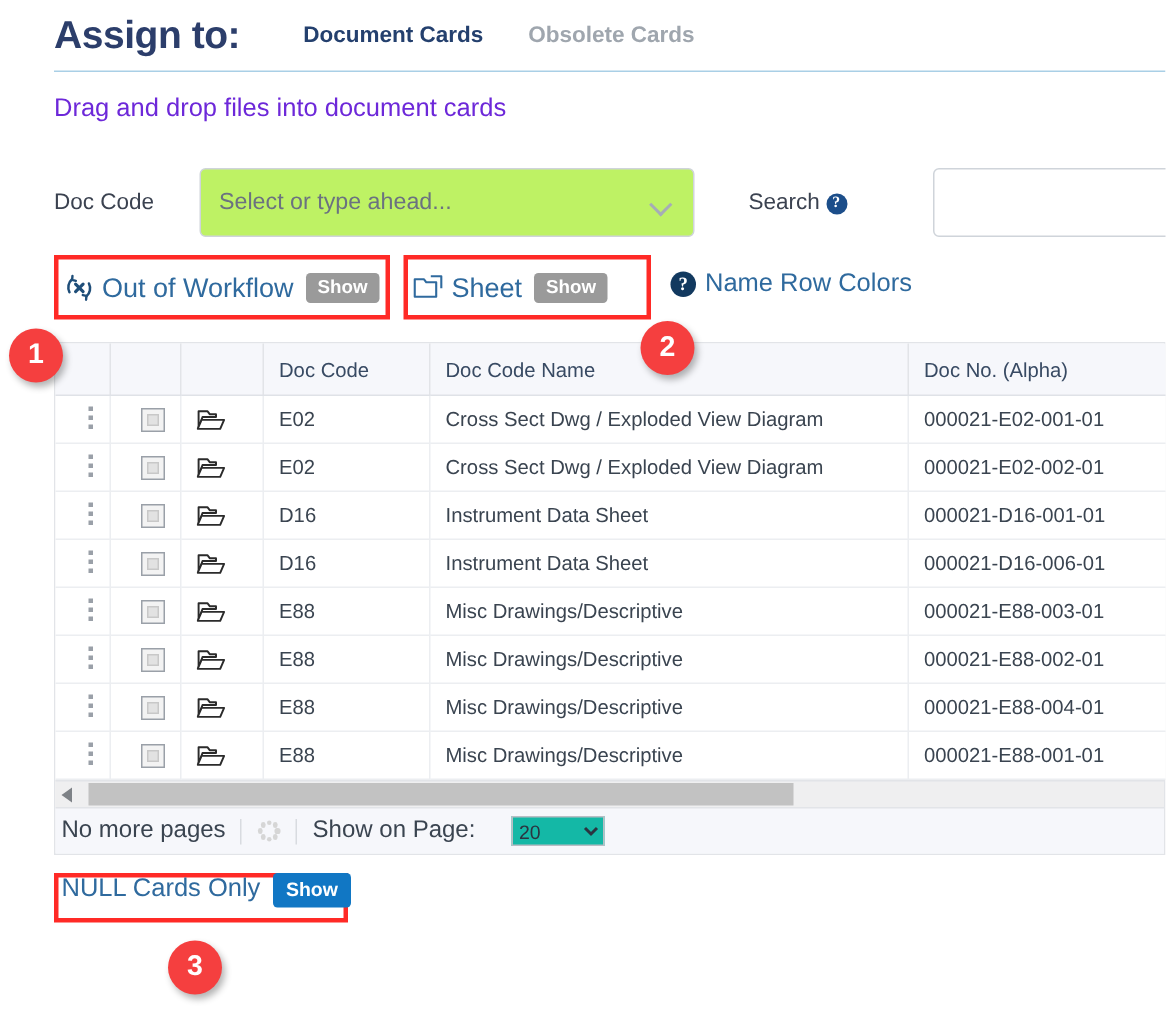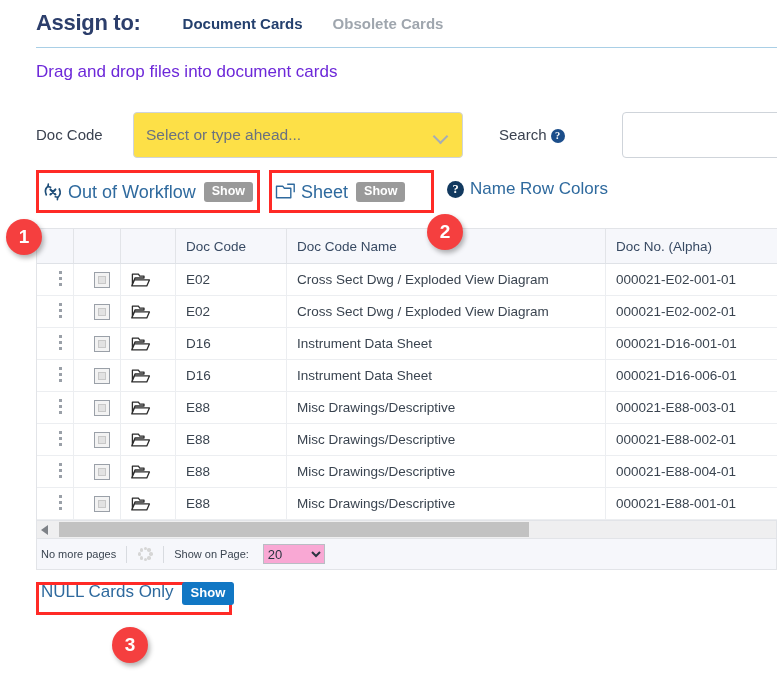--- a/index.html
+++ b/index.html
@@ -11,21 +11,21 @@
   }
   #root { position: relative; width: 777px; height: 675px; background:#fff; }
 
   
   .header-row {
     position: absolute; left: 0; top: 0; width: 777px; height: 46px;
     display: flex; align-items: center;
   }
   .assign-title {
     margin-left: 36px;
-    font-size: 22px; font-weight: bold; color: #2c3e6b;
+    font-size: 26px; font-weight: bold; color: #2c3e6b;
     letter-spacing: -0.3px;
   }
   .tabs { display:flex; align-items:center; margin-left: 38px; }
   .tab {
     font-size: 15px; font-weight: bold; color:#24406e; cursor:pointer;
     padding: 2px 4px;
   }
   .tab.inactive { color:#9fa6ae; font-weight: bold; }
   .tab + .tab { margin-left: 22px; }
 
@@ -40,21 +40,21 @@
   }
 
   
   .filter-row { position:absolute; left:0; top:112px; width:777px; height:50px; }
   .lbl-doccode {
     position:absolute; left:36px; top:14px;
     font-size:15px; color:#3b4250;
   }
   .select-box {
     position:absolute; left:133px; top:0px; width:330px; height:46px;
-    border:1px solid #cfd4da; border-radius:4px; background:#fde047;
+    border:1px solid #cfd4da; border-radius:4px; background:#bef264;
     box-sizing:border-box; cursor:pointer;
   }
   .select-placeholder {
     position:absolute; left:12px; top:13px; font-size:15.5px; color:#6b7280;
   }
   .chev {
     position:absolute; right:14px; top:18px; width:13px; height:8px;
   }
   .chev:before {
     content:""; position:absolute; left:0; top:0; width:9px; height:9px;
@@ -168,29 +168,29 @@
   .hscroll .thumb {
     position:absolute; left:22px; top:1px; width:470px; height:15px;
     background:#c2c2c2; cursor:pointer;
   }
 
   
   .pager {
     height:31px; background:#f6f7fb; border-top:1px solid #e2e4e8;
     display:flex; align-items:center; padding-left:4px; box-sizing:border-box;
   }
-  .pager-text { font-size:11px; color:#3a4450; }
+  .pager-text { font-size:16px; color:#3a4450; }
   .pager-sep { width:1px; height:17px; background:#d8dbe0; margin:0 10px; }
   .spinner { width:16px; height:16px; position:relative; }
   .spinner span {
     position:absolute; width:3.4px; height:3.4px; border-radius:50%; background:#d6d6d6;
   }
   .pager-select {
-    margin-left:14px; height:20px; font-size:13px; font-family:"Liberation Sans", sans-serif;
-    border:1px solid #b9bdc4; background:#f9a8d4; color:#2b3440; width:62px;
+    margin-left:24px; height:20px; font-size:13px; font-family:"Liberation Sans", sans-serif;
+    border:1px solid #b9bdc4; background:#14b8a6; color:#2b3440; width:62px;
   }
 
   
   .rb-null { left:36px; top:582px; width:196px; height:33px; }
   .chip-null {
     position:absolute; left:41px; top:582px; height:50px;
     display:flex; align-items:flex-start;
   }
   .chip-null .chip-label { font-size:17px; margin-left:0; }
 

